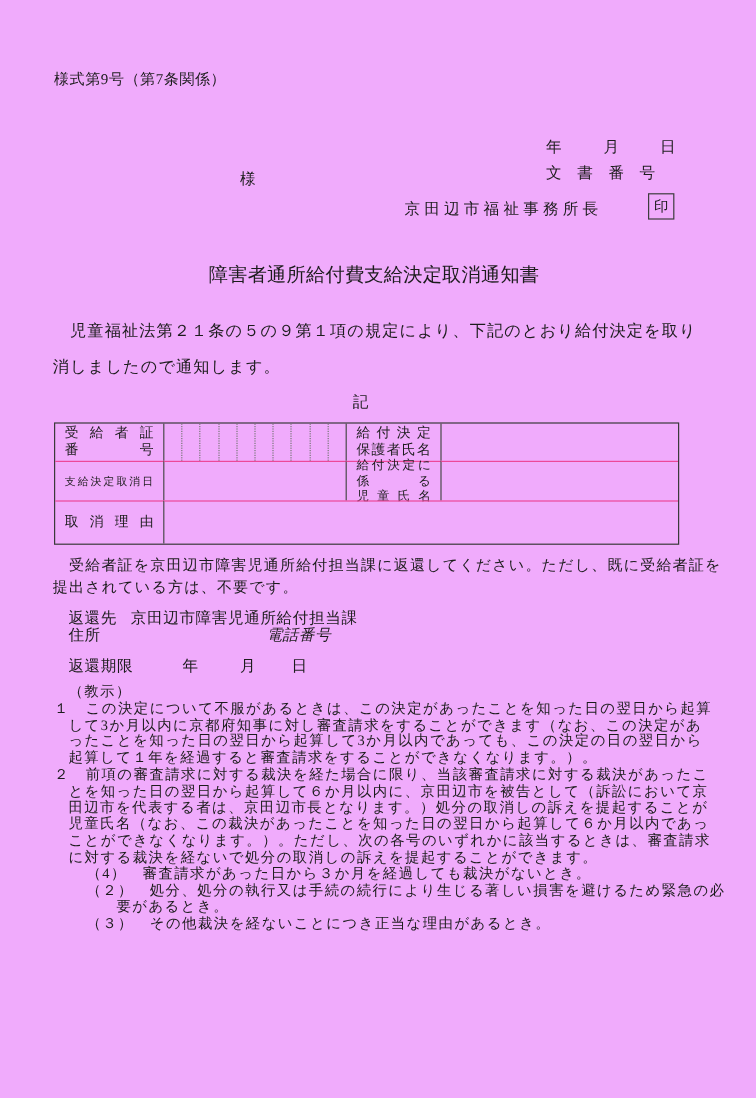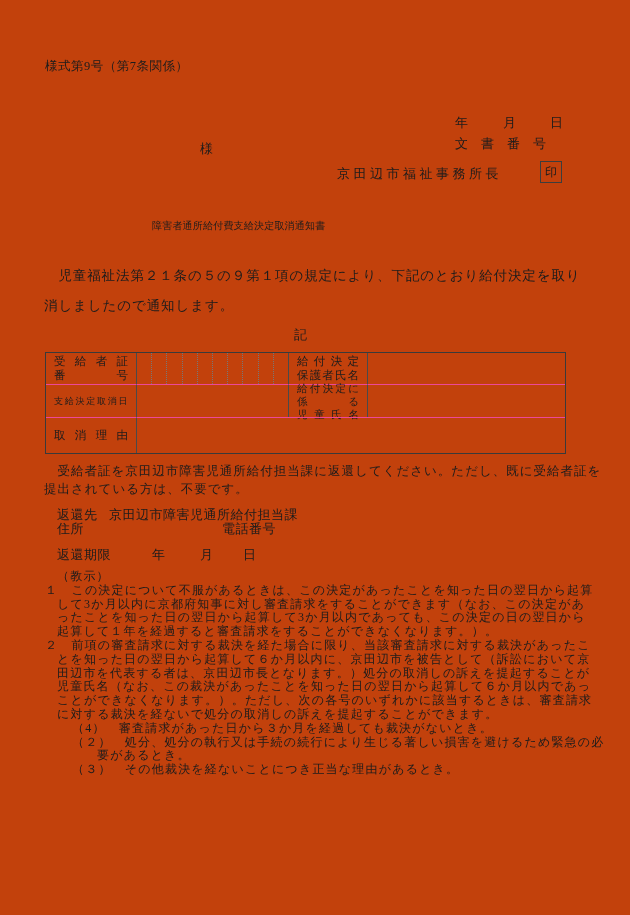--- a/index.html
+++ b/index.html
@@ -1,39 +1,39 @@
 <!DOCTYPE html>
 <html><head>
 <meta charset="utf-8">
 <style>
   html,body{margin:0;padding:0;background:#ffffff;}
   .page{
     position:relative;
     width:630px;height:915px;
-    background:#c2410c;
+    background:#f0abfc;
     font-family:"Liberation Serif","DejaVu Serif",serif;
     color:#1c1c1c;
     overflow:hidden;
   }
   .abs{position:absolute;white-space:nowrap;}
 
   .form-number{left:45px;top:58px;font-size:12.5px;letter-spacing:0.5px;}
   .doc-number{left:455px;top:87px;font-size:13px;margin-top:48px;}
   .date-y{left:455px;top:114px;font-size:13px;}
   .date-m{left:503px;top:114px;font-size:13px;}
   .date-d{left:550px;top:114px;font-size:13px;}
   .addressee{left:200px;top:140px;font-size:13px;}
   .issuer{left:337px;top:165px;font-size:13px;letter-spacing:3.5px;}
   .seal{
     left:540px;top:161px;width:20px;height:20px;
     border:1px solid #3d3d3d;
     display:flex;align-items:center;justify-content:center;
     font-size:12px;
   }
-  .doc-title{left:152px;top:219px;font-size:10px;letter-spacing:0.2px;}
+  .doc-title{left:174px;top:219px;font-size:16px;letter-spacing:0.2px;}
   .body-line1{left:44px;top:267px;font-size:13.5px;letter-spacing:0.9px;}
   .body-line2{left:44px;top:297px;font-size:13.5px;letter-spacing:0.9px;}
   .record-marker{left:294px;top:326px;font-size:13px;}
 
   .notice-table{
     position:absolute;left:45px;top:352px;
     display:grid;
     grid-template-columns:90px 152px 79px 198px;
     grid-template-rows:31px 33px 36px;
     border:1.5px solid #3a3a3a;
@@ -49,21 +49,21 @@
   .digits{display:flex;height:100%;}
   .digit{flex:1;}
   .digit + .digit{border-left:1px dotted #777;}
   .span-rest{grid-column:2/5;}
 
   .return-line1{left:44px;top:463px;font-size:12.5px;letter-spacing:1px;}
   .return-line2{left:44px;top:481px;font-size:12.5px;letter-spacing:1px;}
   .dest-label{left:57px;top:506px;font-size:13px;letter-spacing:0.5px;}
   .dest-value{left:109px;top:506px;font-size:13px;letter-spacing:0.5px;}
   .addr-label{left:57px;top:520px;font-size:13px;letter-spacing:0.5px;}
-  .phone-label{left:222px;top:520px;font-size:13px;letter-spacing:0.5px;}
+  .phone-label{left:222px;top:520px;font-size:13px;letter-spacing:0.5px;font-style:italic;}
   .deadline-label{left:57px;top:546px;font-size:13px;letter-spacing:0.5px;}
   .deadline-y{left:152px;top:546px;font-size:13px;}
   .deadline-m{left:200px;top:546px;font-size:13px;}
   .deadline-d{left:243px;top:546px;font-size:13px;}
 
   .kyoji{
     position:absolute;left:45px;top:570px;width:560px;
     font-size:12px;line-height:13.8px;letter-spacing:1.2px;
   }
   .kyoji div{white-space:nowrap;}

